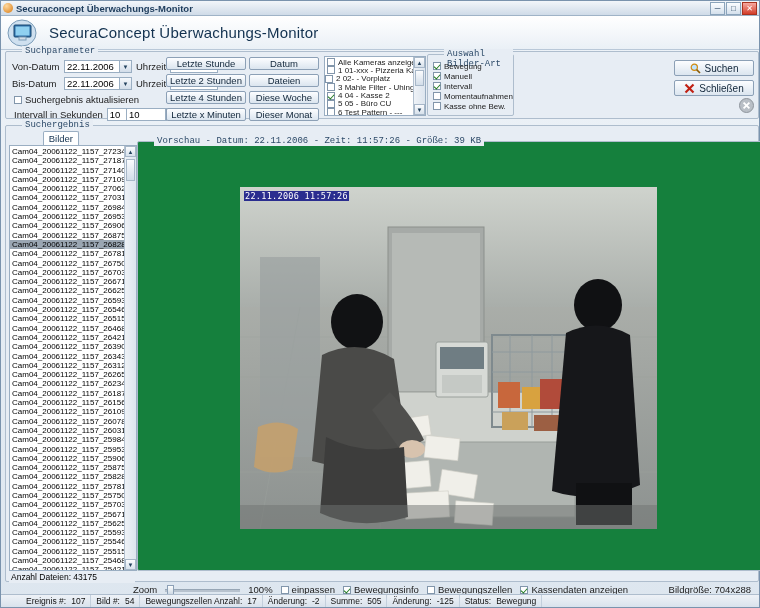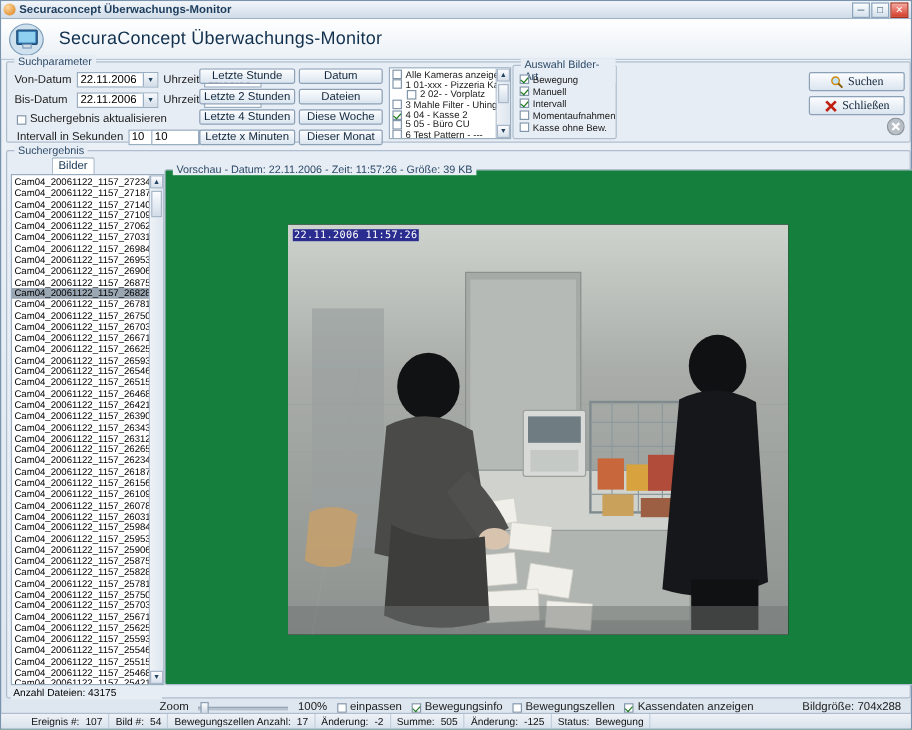--- a/index.html
+++ b/index.html
@@ -33,22 +33,22 @@
   .brand-1{font-size:15px;font-weight:bold;color:#2b2b2b;letter-spacing:.5px;}
   .brand-dot{width:15px;height:15px;border-radius:50%;background:#e8820c;margin:0 3px;
     display:flex;align-items:center;justify-content:center;}
   .brand-dot:after{content:"";border-left:5px solid #fff;border-top:3.5px solid transparent;
     border-bottom:3.5px solid transparent;margin-left:2px;}
   .brand-2{font-size:15px;color:#9b9b9b;letter-spacing:.5px;}
   .brand-sub{font-size:10.5px;color:#3a3a3a;margin-top:0px;}
 
   
   .group{position:absolute;border:1px solid #aebdcd;border-radius:2px;}
-  .group>.glabel{position:absolute;top:-6px;left:6px;background:#e7edf4;
-    padding:0 3px;font-size:9px;color:#2d4a68;}
+  .group>.glabel{position:absolute;top:-6px;left:16px;background:#e7edf4;
+    padding:0 3px;font-size:9px;color:#2d4a68;font-family:Liberation Mono, monospace;}
 
   
   .lbl{font-size:9.5px;color:#1b1b1b;}
   .txt{border:1px solid #9aaec2;background:#fff;font-size:9.5px;
     font-family:"Liberation Sans",sans-serif;padding:0 2px;height:13px;box-sizing:border-box;color:#000;}
   .combo{display:flex;border:1px solid #9aaec2;background:#fff;height:13px;box-sizing:border-box;align-items:center;}
   .combo .cval{flex:1;font-size:9.5px;padding-left:2px;}
   .combo .carr{width:11px;height:100%;display:flex;align-items:center;justify-content:center;
     background:linear-gradient(#f6f9fc,#d2dde9);border-left:1px solid #9aaec2;font-size:6px;color:#24435f;}
   .btn{border:1px solid #8ca0b6;border-radius:2px;height:13px;box-sizing:border-box;
@@ -168,21 +168,21 @@
     <div class="listbox" style="position:absolute;left:318px;top:4px;width:100px;height:58px;">
       <div id="camera-rows" style="position:absolute;left:0;top:1px;right:11px;">
           <div class="cb" style="height: 8px; margin-bottom: 0.4px; padding-left: 2px;">
             <span class="box"></span>
             <span class="lbl" style="font-size: 8px; white-space: nowrap;">Alle Kameras anzeigen</span>
           </div>
           <div class="cb" style="height: 8px; margin-bottom: 0.4px; padding-left: 2px;">
             <span class="box"></span>
             <span class="lbl" style="font-size: 8px; white-space: nowrap;">1 01-xxx - Pizzeria Kalberer</span>
           </div>
-          <div class="cb" style="height: 8px; margin-bottom: 0.4px; padding-left: 14px;">
+          <div class="cb" style="height: 8px; margin-bottom: 0.4px; padding-left: 0;">
             <span class="box"></span>
             <span class="lbl" style="font-size: 8px; white-space: nowrap;">2 02- - Vorplatz</span>
           </div>
           <div class="cb" style="height: 8px; margin-bottom: 0.4px; padding-left: 2px;">
             <span class="box"></span>
             <span class="lbl" style="font-size: 8px; white-space: nowrap;">3 Mahle Filter - Uhingen Büro</span>
           </div>
           <div class="cb" style="height: 8px; margin-bottom: 0.4px; padding-left: 2px;">
             <span class="box on"></span>
             <span class="lbl" style="font-size: 8px; white-space: nowrap;">4 04 - Kasse 2</span>
@@ -222,21 +222,21 @@
             <span class="box"></span>
             <span class="lbl" style="font-size: 8px; white-space: nowrap;">Momentaufnahmen</span>
           </div>
           <div class="cb" style="height: 8px;">
             <span class="box"></span>
             <span class="lbl" style="font-size: 8px; white-space: nowrap;">Kasse ohne Bew.</span>
           </div>
         </div>
     </div>
 
-    <div style="position:absolute;left:668px;top:8px;width:80px;display:flex;flex-direction:column;gap:4px;font-family:Liberation Serif, serif;">
+    <div style="position:absolute;left:668px;top:8px;width:80px;display:flex;flex-direction:column;gap:4px;">
       <div class="btn big">
         <svg width="11" height="11" viewBox="0 0 11 11">
           <circle cx="4.3" cy="4.3" r="3.1" fill="#bfe4ff" stroke="#d08a10" stroke-width="1.2"></circle>
           <line x1="6.6" y1="6.6" x2="10" y2="10" stroke="#8a5c08" stroke-width="1.6"></line>
         </svg>
         <span>Suchen</span>
       </div>
       <div class="btn big">
         <svg width="11" height="11" viewBox="0 0 11 11">
           <line x1="1.5" y1="1.5" x2="9.5" y2="9.5" stroke="#c01f12" stroke-width="2.2"></line>

